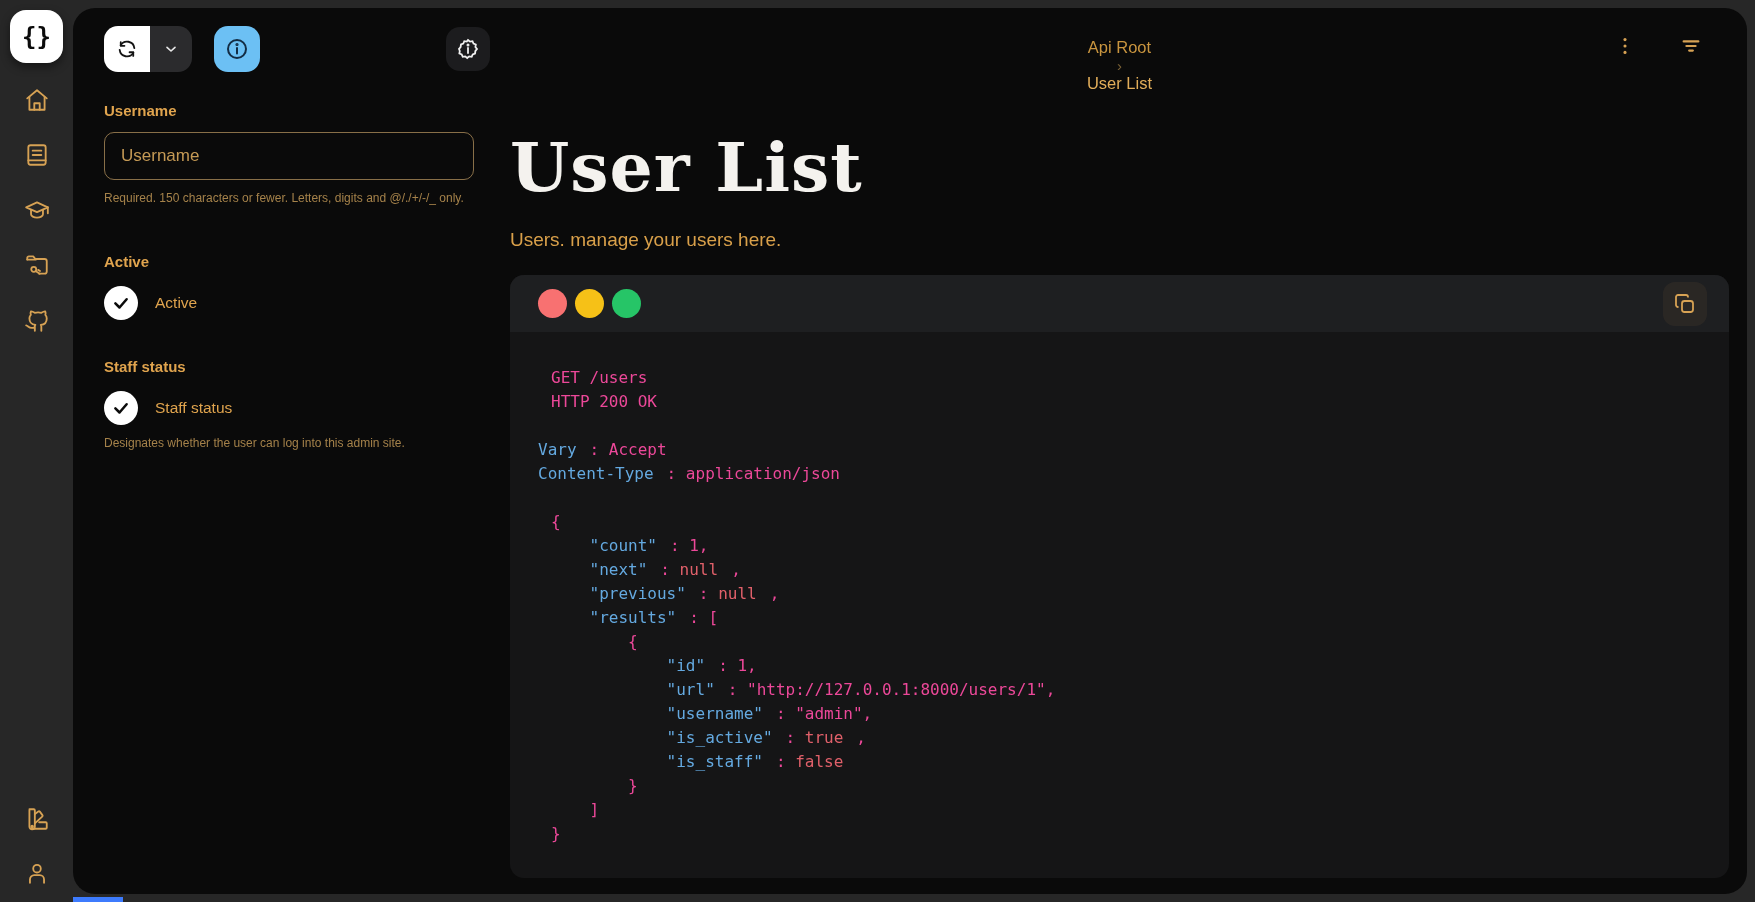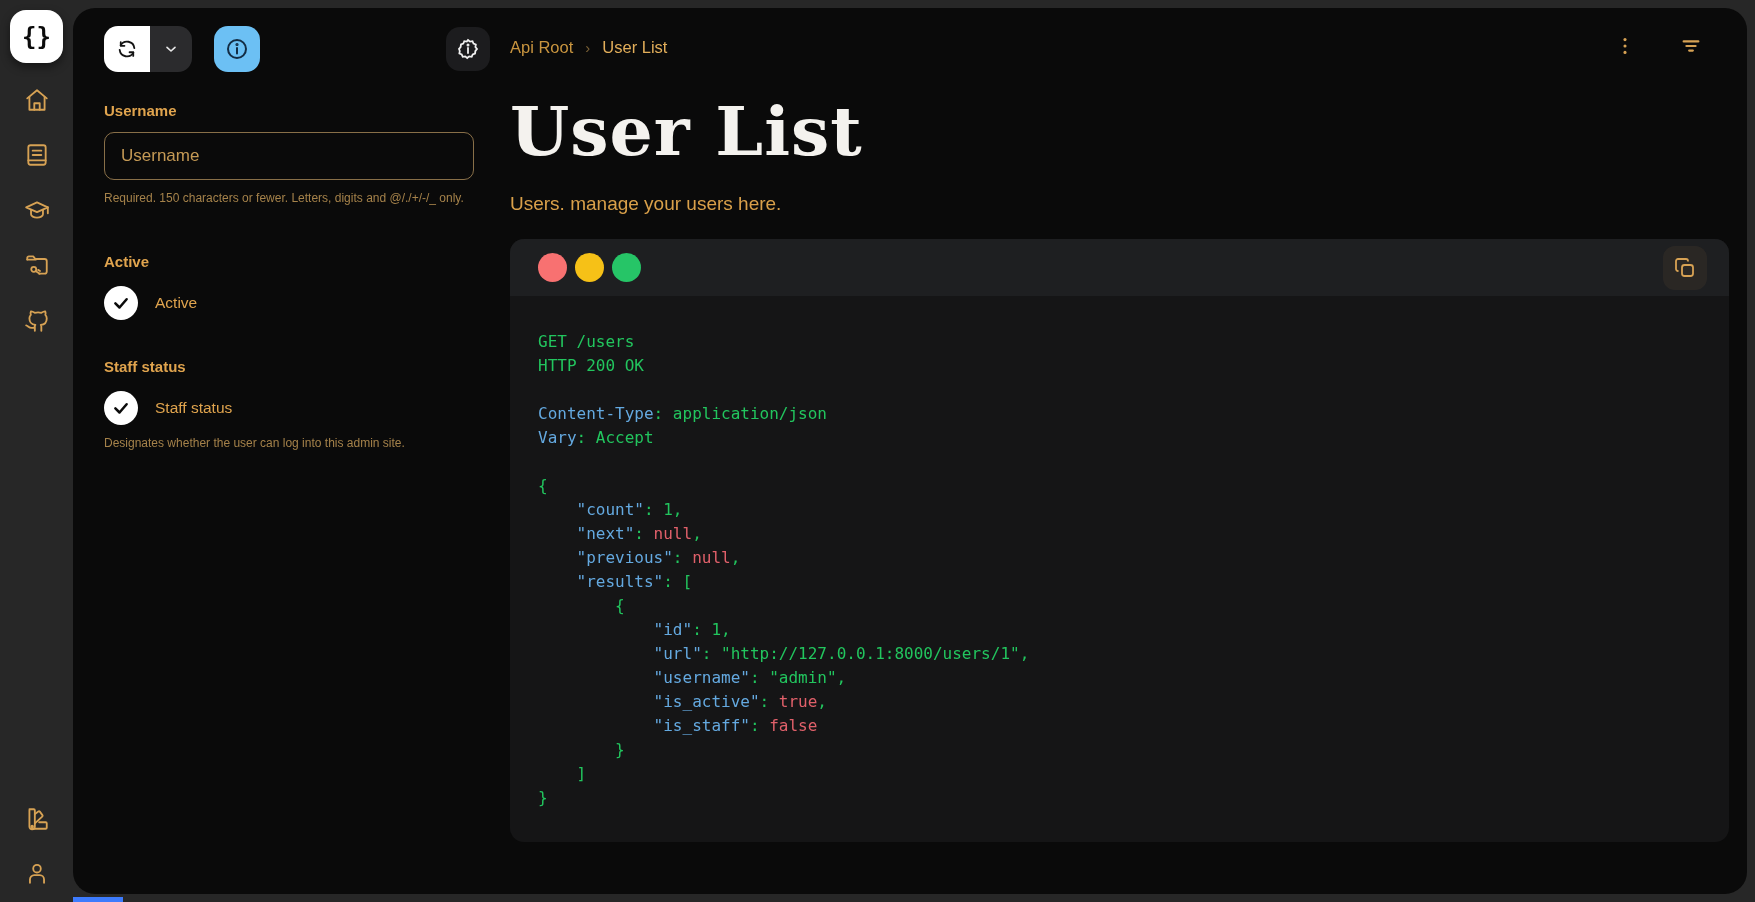--- a/index.html
+++ b/index.html
@@ -84,21 +84,21 @@
   .send-btn {
     margin-top:34px; width:378px; height:46px; background:#ffffff; border:none; border-radius:12px;
     display:flex; align-items:center; justify-content:center; gap:10px; cursor:pointer;
     font-size:17px; font-weight:bold; color:#0d0d0d; font-family:"Liberation Sans", sans-serif;
     box-shadow:0 5px 12px rgba(0,0,0,.5);
   }
   .send-btn svg { width:24px; height:24px; stroke:#0d0d0d; fill:none; stroke-width:2; stroke-linejoin:round; }
 
   
   .main { position:absolute; left:437px; top:0; width:1219px; height:100%; }
-  .crumb-row { display:flex; align-items:center; margin-top:30px; font-size:16.5px; }
+  .crumb-row { display:flex; align-items:center; margin-top:30px; font-size:16.5px;flex-direction:column; }
   .crumb-link { color:#c9953f; cursor:pointer; }
   .crumb-sep { color:#7c6236; margin:0 12px; font-size:15px; }
   .crumb-current { color:#e2ae5a; }
   .top-actions { position:absolute; right:24px; top:24px; display:flex; gap:38px; }
   .icon-btn { width:28px; height:28px; display:flex; align-items:center; justify-content:center; cursor:pointer; background:none; border:none; }
   .icon-btn svg { width:22px; height:22px; stroke:#d7a254; fill:#d7a254; stroke-width:0; }
   .icon-btn.filter svg { fill:none; stroke:#d7a254; stroke-width:2.4; stroke-linecap:round; }
 
   .page-title {
     font-family:"DejaVu Serif", serif; font-weight:bold; font-size:68px;
@@ -116,21 +116,21 @@
   .dot-yellow { background:#f6c117; }
   .dot-green { background:#26c567; }
   .copy-btn {
     margin-left:auto; width:44px; height:44px; border-radius:12px; border:none;
     background:rgba(216,162,84,.07); display:flex; align-items:center; justify-content:center; cursor:pointer;
   }
   .copy-btn svg { width:24px; height:24px; stroke:#d7a254; fill:none; stroke-width:1.8; stroke-linejoin:round; }
 
   .code-body { padding:34px 28px; font-family:"DejaVu Sans Mono", monospace; font-size:16px; }
   .code-line { white-space:pre; line-height:24px; min-height:24px; }
-  .tk-w { color:#22c55e; }
+  .tk-w { color:#ec4899;margin-left:13px; }
   .tk-b { color:#64a9e0; }
   .tk-r { color:#e0606a; }
 </style>
 </head>
 <body>
 
 <aside class="sidebar">
   <div class="logo">
     <span>{}</span>
   </div>
@@ -287,22 +287,22 @@
           <svg viewBox="0 0 24 24">
               <rect x="9" y="9" width="11" height="11" rx="2.5"></rect>
               <path d="M5.5 15H5a2 2 0 0 1-2-2V5a2 2 0 0 1 2-2h8a2 2 0 0 1 2 2v.5"></path>
             </svg>
         </button>
       </div>
       <div class="code-body" id="code-body">
           <div class="code-line"><span class="tk-w">GET /users</span></div>
           <div class="code-line"><span class="tk-w">HTTP 200 OK</span></div>
           <div class="code-line"></div>
+          <div class="code-line"><span class="tk-b">Vary</span><span class="tk-w">: Accept</span></div>
           <div class="code-line"><span class="tk-b">Content-Type</span><span class="tk-w">: application/json</span></div>
-          <div class="code-line"><span class="tk-b">Vary</span><span class="tk-w">: Accept</span></div>
           <div class="code-line"></div>
           <div class="code-line"><span class="tk-w">{</span></div>
           <div class="code-line"><span class="tk-w">    </span><span class="tk-b">"count"</span><span class="tk-w">: 1,</span></div>
           <div class="code-line"><span class="tk-w">    </span><span class="tk-b">"next"</span><span class="tk-w">: </span><span class="tk-r">null</span><span class="tk-w">,</span></div>
           <div class="code-line"><span class="tk-w">    </span><span class="tk-b">"previous"</span><span class="tk-w">: </span><span class="tk-r">null</span><span class="tk-w">,</span></div>
           <div class="code-line"><span class="tk-w">    </span><span class="tk-b">"results"</span><span class="tk-w">: [</span></div>
           <div class="code-line"><span class="tk-w">        {</span></div>
           <div class="code-line"><span class="tk-w">            </span><span class="tk-b">"id"</span><span class="tk-w">: 1,</span></div>
           <div class="code-line"><span class="tk-w">            </span><span class="tk-b">"url"</span><span class="tk-w">: "http://127.0.0.1:8000/users/1",</span></div>
           <div class="code-line"><span class="tk-w">            </span><span class="tk-b">"username"</span><span class="tk-w">: "admin",</span></div>

